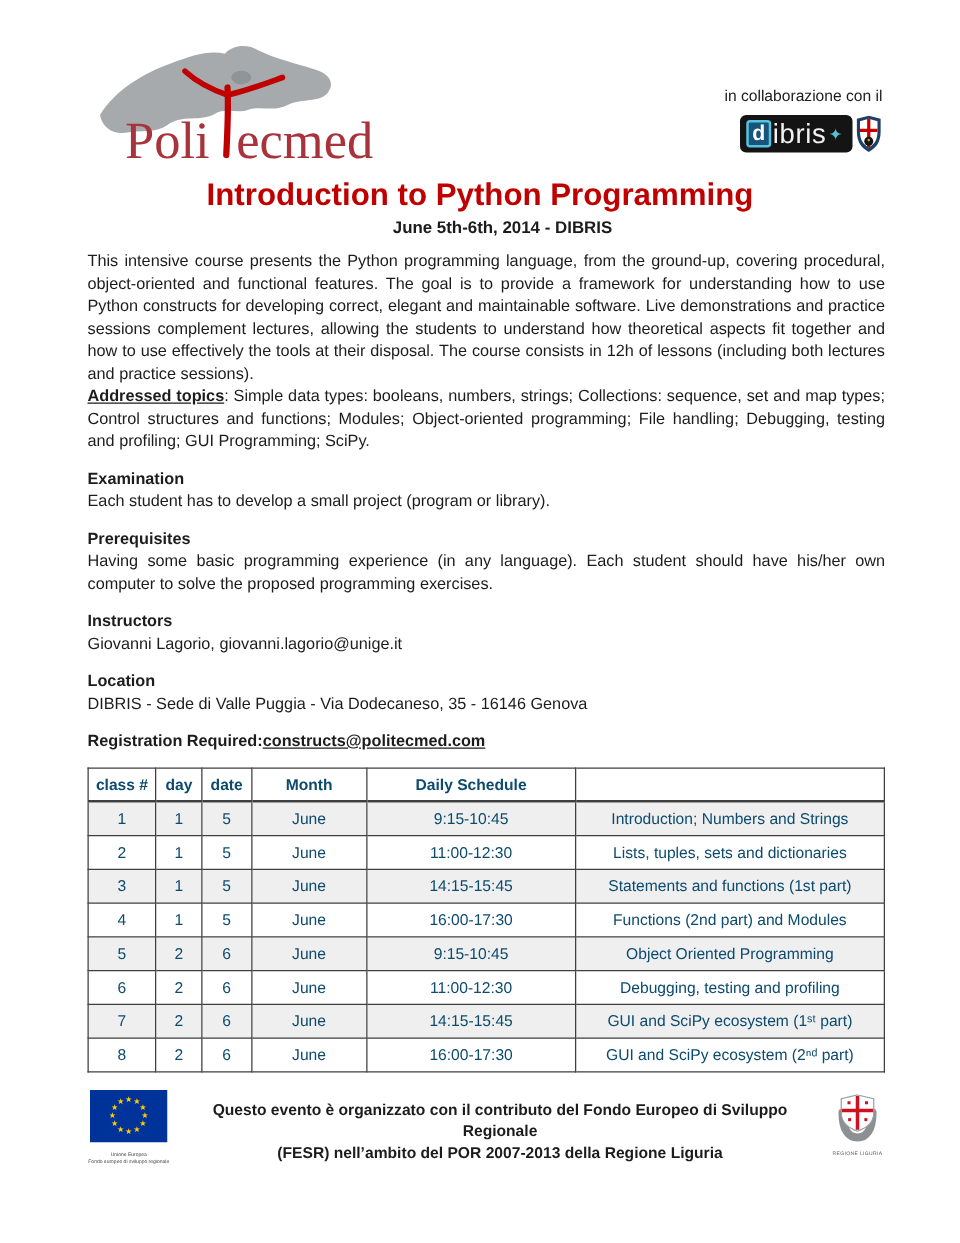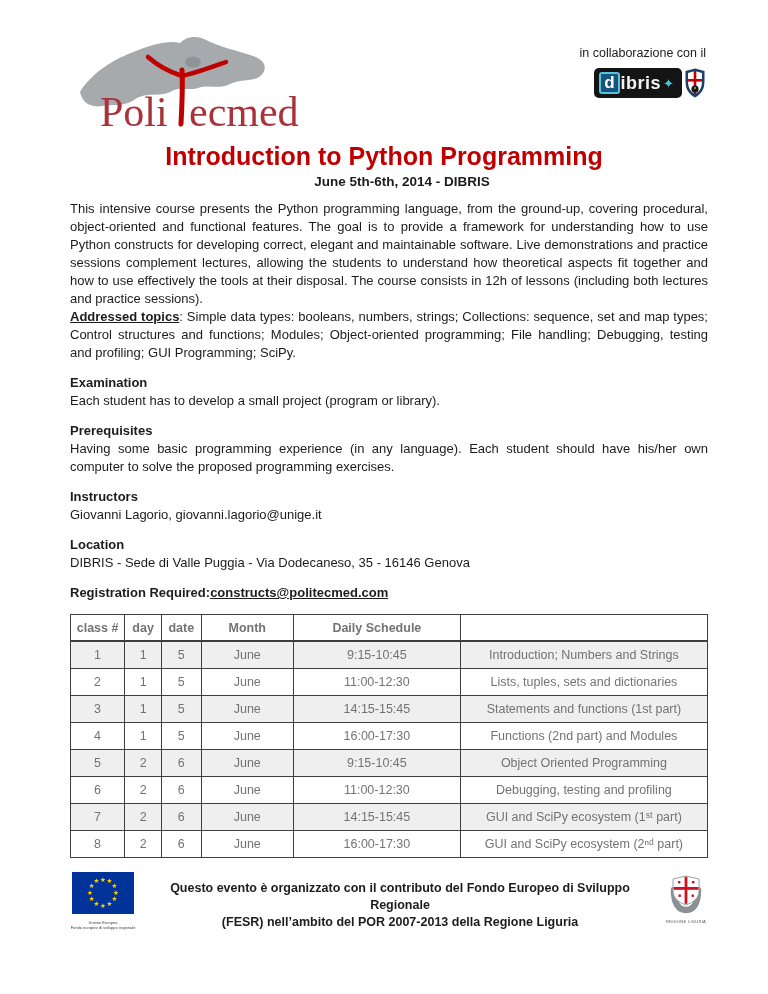--- a/index.html
+++ b/index.html
@@ -3,45 +3,45 @@
 <meta charset="utf-8">
 <style>
   html,body { margin:0; padding:0; background:#ffffff; }
   body { width:768px; height:994px; font-family:"Liberation Sans", sans-serif; color:#1c1c1c; }
   .page { position:relative; width:768px; height:994px; overflow:hidden; background:#fff; }
 
   
   .header-row { position:relative; margin:34px 60px 0 70px; height:102px; }
   .politecmed { position:absolute; left:2px; top:0; }
   .logo-text { font-family:"Liberation Serif", serif; font-size:42px; fill:#a9333b; }
-  .collab-wrap { position:absolute; right:2px; top:12px; text-align:center; }
+  .collab-wrap { position:absolute; right:2px; top:36px; text-align:center; }
   .collab-text { font-size:12.5px; color:#1c1c1c; }
   .dibris { margin-top:8px; display:flex; align-items:center; justify-content:flex-end; gap:2px; }
   .dibris-box { background:#141414; border-radius:5px; height:30px; padding:0 8px 0 5px; display:flex; align-items:center; }
   .dibris-d { display:inline-block; background:#17537a; border:2px solid #57c3dc; color:#fff; font-weight:bold; font-size:17px; line-height:18px; padding:0 3px; border-radius:3px; }
-  .dibris-rest { color:#f2f2f2; font-weight:bold; font-size:18px; letter-spacing:0.5px; margin-left:1px; }
+  .dibris-rest { color:#f2f2f2; font-weight:normal; font-size:22px; letter-spacing:0.5px; margin-left:1px; }
   .dibris-spark { color:#4fc3d9; font-size:13px; margin-left:2px; }
 
   
   .title { text-align:center; color:#c00000; font-size:25px; font-weight:bold; margin:6px 0 3px; font-family:"Liberation Sans", sans-serif; }
   .subtitle { text-align:center; font-weight:bold; font-size:13.5px;padding-left:36px; }
 
   
   .content { margin:11px 60px 0 70px; font-size:13px; line-height:18px; }
   .para { text-align:justify; }
   .addressed-label { font-weight:bold; text-decoration:underline; }
   .sec { margin-top:12px; }
   .sec-title { font-weight:bold; }
   .rl-item { position:relative; padding-left:34px; }
   .rl-item::before { content:"\2022"; position:absolute; left:20px; top:0; }
   .reg-line { margin-top:12px; font-weight:bold; }
   .reg-email { text-decoration:underline; cursor:pointer; }
 
   
-  table.schedule { width:100%; border-collapse:collapse; margin-top:12px; font-size:12.5px; color:#737373; table-layout:fixed; }
+  table.schedule { width:100%; border-collapse:collapse; margin-top:12px; font-size:12.5px; color:#0c4a6e; table-layout:fixed; }
   .schedule th, .schedule td { border:1px solid #3f3f3f; text-align:center; vertical-align:middle; padding:0 4px; overflow:hidden; }
   .schedule th { height:25px; font-weight:bold; background:#ffffff; border-bottom-width:2px; }
   .schedule td { height:26px; }
   .schedule tbody tr:nth-child(odd) td { background:#efefef; }
   .schedule { border:1.5px solid #3f3f3f; }
 
   
   .footer { display:flex; align-items:flex-start; margin:14px 60px 0 70px; }
   .eu-block { width:66px; text-align:center; }
   .eu-caption { font-size:4px; line-height:5px; color:#444; margin-top:2px; }

